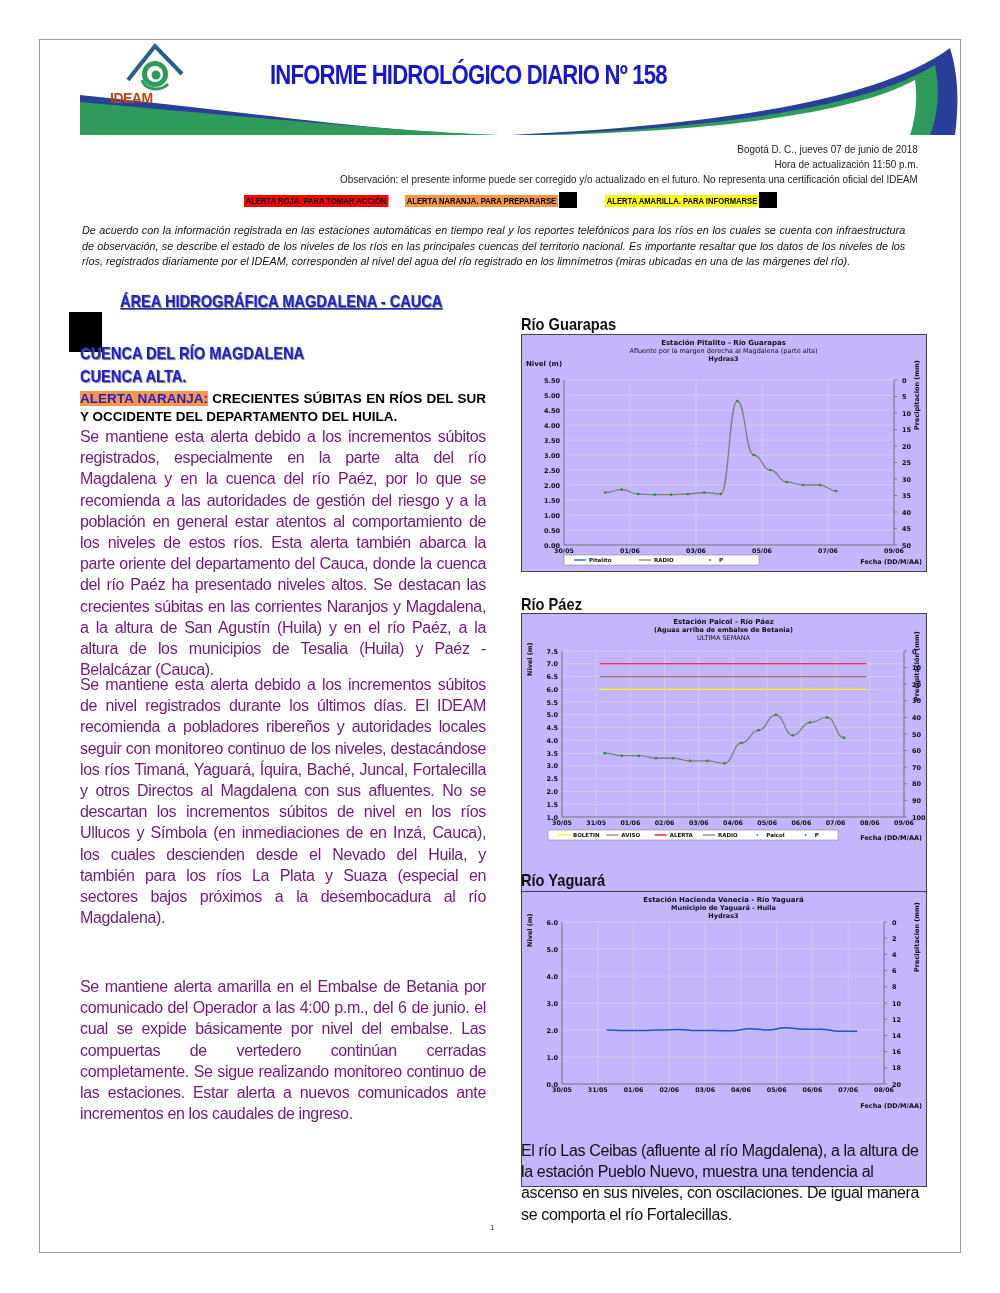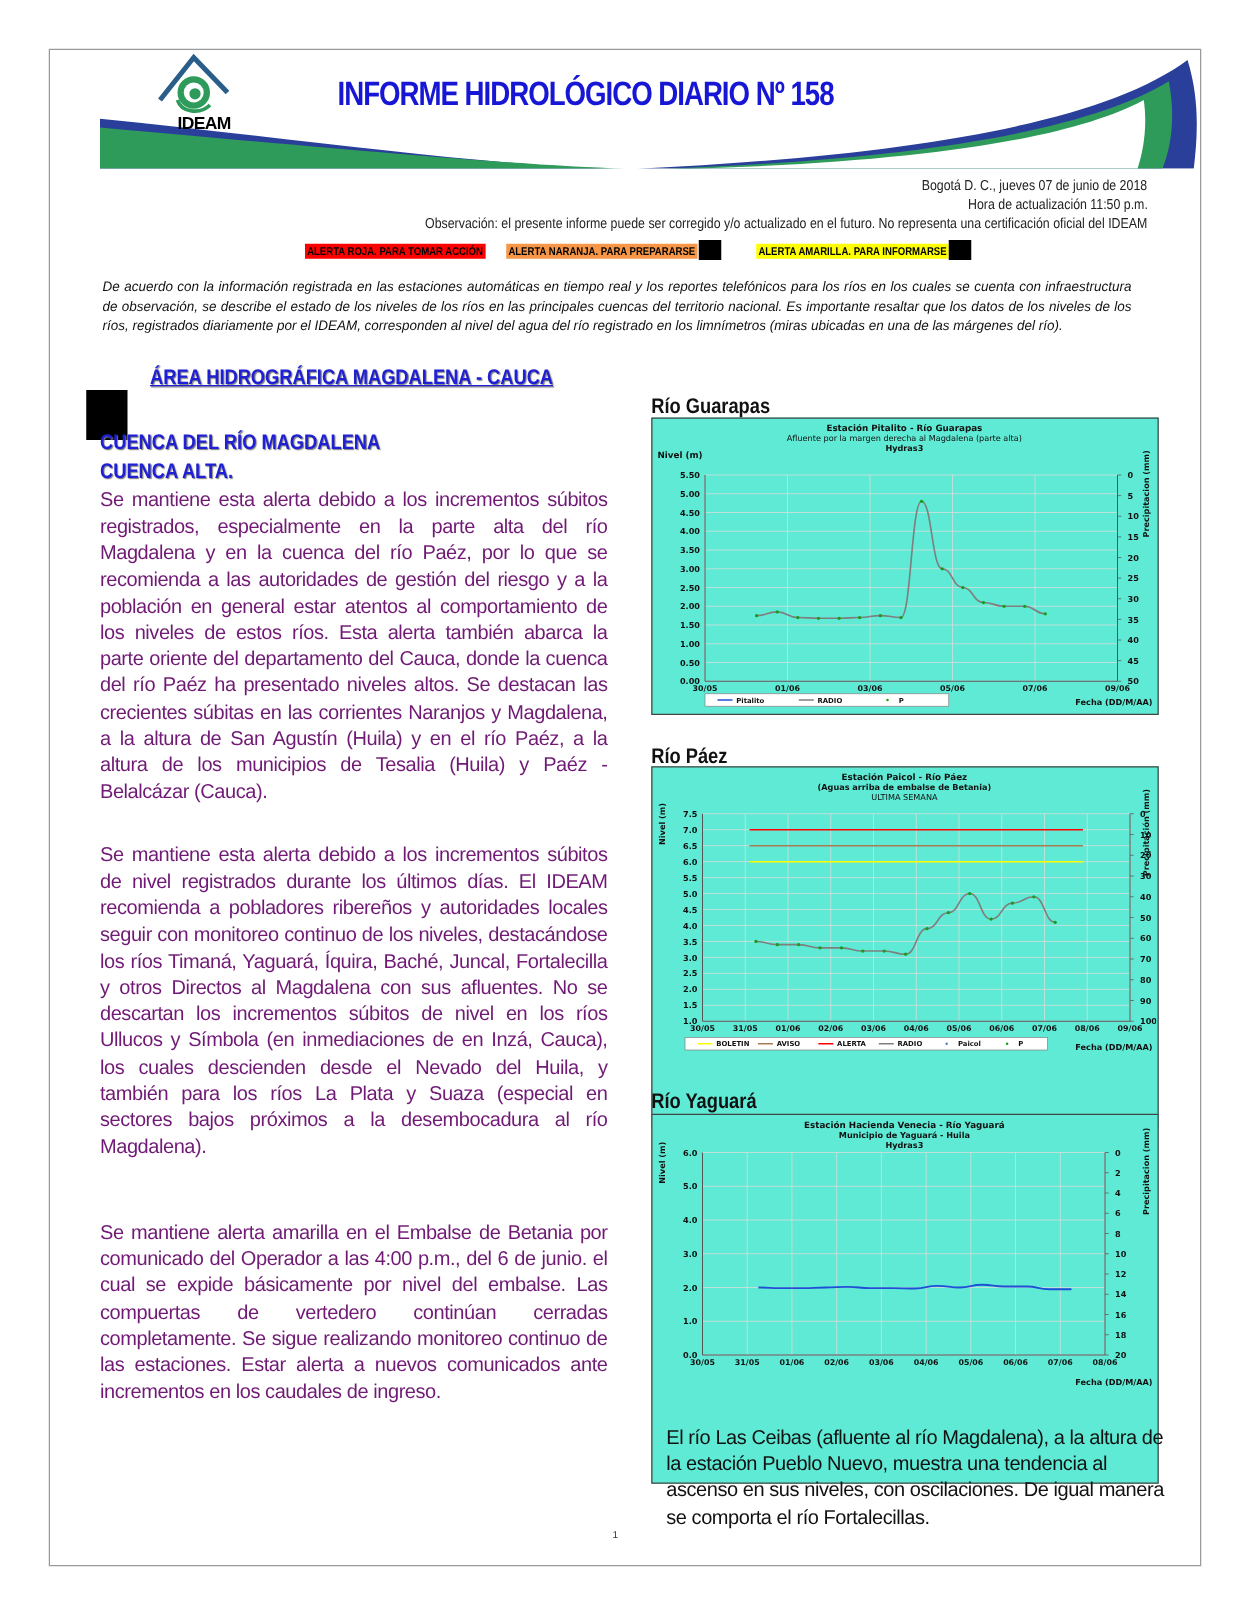--- a/index.html
+++ b/index.html
@@ -1,40 +1,40 @@
 <!DOCTYPE html>
 <html><head>
 <meta charset="utf-8">
 <style>
   * { box-sizing: border-box; margin: 0; padding: 0; }
   body { width: 1000px; height: 1293px; background: #ffffff; font-family: "Liberation Sans", sans-serif; color: #000; position: relative; overflow: hidden; }
   .page-border { position: absolute; left: 39px; top: 39px; width: 922px; height: 1214px; border: 1px solid #9a9a9a; }
   .header { position: absolute; left: 80px; top: 40px; width: 900px; height: 95px; overflow: hidden; }
   .header svg.swoosh { position: absolute; left: 0; top: 0; }
   .logo { position: absolute; left: 40px; top: 2px; width: 70px; height: 70px; }
-  .logo-text { position: absolute; left: 62px; top: 50px; font-weight: bold; font-size: 14px; color: #000000; letter-spacing: -0.5px; font-family: "Liberation Sans", sans-serif; }
+  .logo-text { position: absolute; left: 30px; top: 50px; font-weight: bold; font-size: 14px; color: #c2410c; letter-spacing: -0.5px; font-family: "Liberation Sans", sans-serif; }
   .title { position: absolute; left: 190px; top: 20px; font-size: 27px; font-weight: bold; color: #1616d4; letter-spacing: -1px; transform: scaleX(0.82); transform-origin: left center; white-space: nowrap; }
   .meta { position: absolute; right: 82px; text-align: right; font-size: 11.5px; color: #222; white-space: nowrap; transform: scaleX(0.86); transform-origin: right center; }
   .alert-chip { position: absolute; top: 195px; font-size: 9px; font-weight: bold; padding: 1px 2px; white-space: nowrap; transform: scaleX(0.85); transform-origin: left center; }
   .chip-red { background: #ff0000; color: #000; left: 244px; }
   .chip-orange { background: #f79646; color: #000; left: 405px; }
   .chip-yellow { background: #ffff00; color: #000; left: 605px; }
   .black-box { position: absolute; background: #000; }
   .intro { position: absolute; left: 82px; top: 223px; width: 840px; font-size: 11px; font-style: italic; line-height: 15.5px; color: #111; text-align: justify; transform: scaleX(0.98); transform-origin: left top; }
   .section-title { position: absolute; left: 120px; top: 292px; font-size: 17px; font-weight: bold; color: #1f1fd6; text-decoration: underline; text-shadow: 1px 1px 1px #777; transform: scaleX(0.86); transform-origin: left center; white-space: nowrap; }
   .cuenca { position: absolute; left: 80px; font-size: 17px; font-weight: bold; color: #1f1fd6; text-shadow: 1px 1px 1px #777; transform: scaleX(0.86); transform-origin: left center; white-space: nowrap; }
   .left-col { position: absolute; left: 80px; width: 406px; }
   .alert-head { font-size: 13.5px; font-weight: bold; line-height: 18px; text-align: justify; text-align-last: left; }
   .tag-orange { background: #f79646; color: #1f1fd6; }
   .tag-yellow { background: #ffff00; color: #1f1fd6; }
   .body-text { font-size: 16px; line-height: 21.2px; text-align: justify; letter-spacing: -0.35px; color: #701a75; }
   .chart-title-label { position: absolute; left: 521px; font-size: 17px; font-weight: bold; color: #111; transform: scaleX(0.86); transform-origin: left center; white-space: nowrap; }
-  .chart-box { position: absolute; left: 521px; width: 406px; border: 1.5px solid #444; background: #5eead4; }
+  .chart-box { position: absolute; left: 521px; width: 406px; border: 1.5px solid #444; background: #c4b5fd; }
   .chart-box svg { display: block; }
-  .right-text { position: absolute; left: 521px; top: 1140px; width: 406px; font-size: 16px; line-height: 21.2px; letter-spacing: -0.35px; color: #111; margin-left: 12px; }
+  .right-text { position: absolute; left: 521px; top: 1140px; width: 406px; font-size: 16px; line-height: 21.2px; letter-spacing: -0.35px; color: #111; }
   .page-num { position: absolute; left: 490px; top: 1223px; font-size: 8px; color: #333; }
   svg text { font-family: "DejaVu Sans", sans-serif; }
 </style>
 </head>
 <body>
 
 <div class="page-border"></div>
 
 <div class="header">
   <svg class="swoosh" width="900" height="95" viewBox="0 0 900 95">
@@ -66,20 +66,21 @@
 <div class="black-box" style="left:759px;top:192px;width:18px;height:16px;"></div>
 
 <div class="intro">De acuerdo con la información registrada en las estaciones automáticas en tiempo real y los reportes telefónicos para los ríos en los cuales se cuenta con infraestructura de observación, se describe el estado de los niveles de los ríos en las principales cuencas del territorio nacional. Es importante resaltar que los datos de los niveles de los ríos, registrados diariamente por el IDEAM, corresponden al nivel del agua del río registrado en los limnímetros (miras ubicadas en una de las márgenes del río).</div>
 
 <div class="section-title">ÁREA HIDROGRÁFICA MAGDALENA - CAUCA</div>
 <div class="black-box" style="left:69px;top:312px;width:33px;height:40px;"></div>
 <div class="cuenca" style="top:344px;">CUENCA DEL RÍO MAGDALENA</div>
 <div class="cuenca" style="top:367px;">CUENCA ALTA.</div>
 
 <div class="left-col" style="top:390px;">
+  <div class="alert-head"><span class="tag-orange">ALERTA NARANJA:</span><span> CRECIENTES SÚBITAS EN RÍOS DEL SUR Y OCCIDENTE DEL DEPARTAMENTO DEL HUILA.</span></div>
   <div class="body-text">Se mantiene esta alerta debido a los incrementos súbitos registrados, especialmente en la parte alta del río Magdalena y en la cuenca del río Paéz, por lo que se recomienda a las autoridades de gestión del riesgo y a la población en general estar atentos al comportamiento de los niveles de estos ríos. Esta alerta también abarca la parte oriente del departamento del Cauca, donde la cuenca del río Paéz ha presentado niveles altos. Se destacan las crecientes súbitas en las corrientes Naranjos y Magdalena, a la altura de San Agustín (Huila) y en el río Paéz, a la altura de los municipios de Tesalia (Huila) y Paéz - Belalcázar (Cauca).</div>
 </div>
 
 <div class="left-col" style="top:674px;">
   <div class="body-text">Se mantiene esta alerta debido a los incrementos súbitos de nivel registrados durante los últimos días. El IDEAM recomienda a pobladores ribereños y autoridades locales seguir con monitoreo continuo de los niveles, destacándose los ríos Timaná, Yaguará, Íquira, Baché, Juncal, Fortalecilla y otros Directos al Magdalena con sus afluentes. No se descartan los incrementos súbitos de nivel en los ríos Ullucos y Símbola (en inmediaciones de en Inzá, Cauca), los cuales descienden desde el Nevado del Huila, y también para los ríos La Plata y Suaza (especial en sectores bajos próximos a la desembocadura al río Magdalena).</div>
 </div>
 
 <div class="left-col" style="top:976px;">
   <div class="body-text">Se mantiene alerta amarilla en el Embalse de Betania por comunicado del Operador a las 4:00 p.m., del 6 de junio. el cual se expide básicamente por nivel del embalse. Las compuertas de vertedero continúan cerradas completamente. Se sigue realizando monitoreo continuo de las estaciones. Estar alerta a nuevos comunicados ante incrementos en los caudales de ingreso.</div>
 </div>

